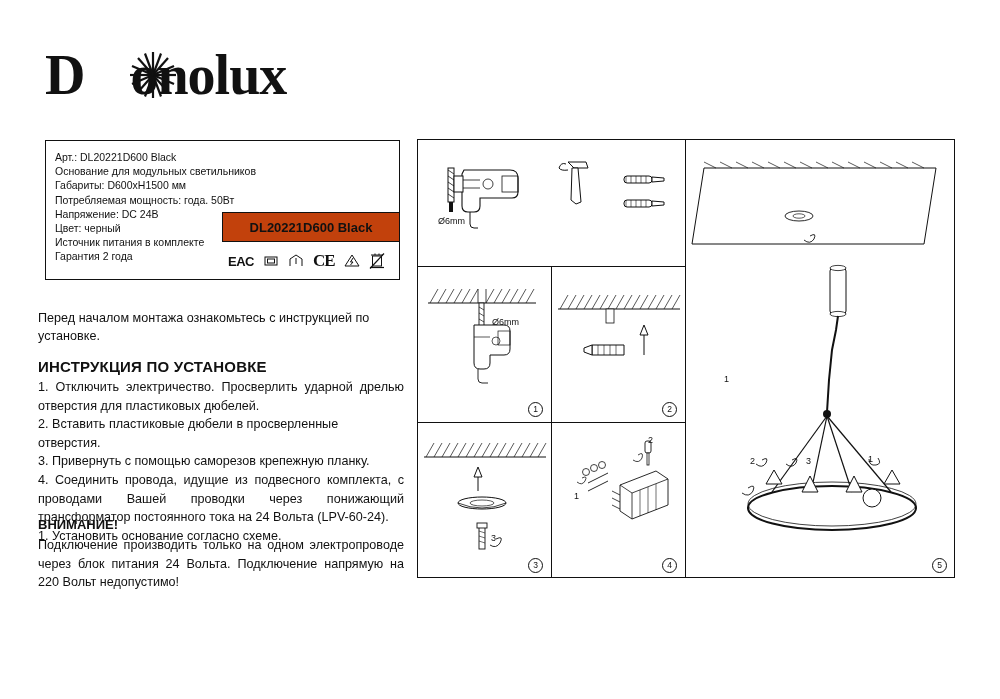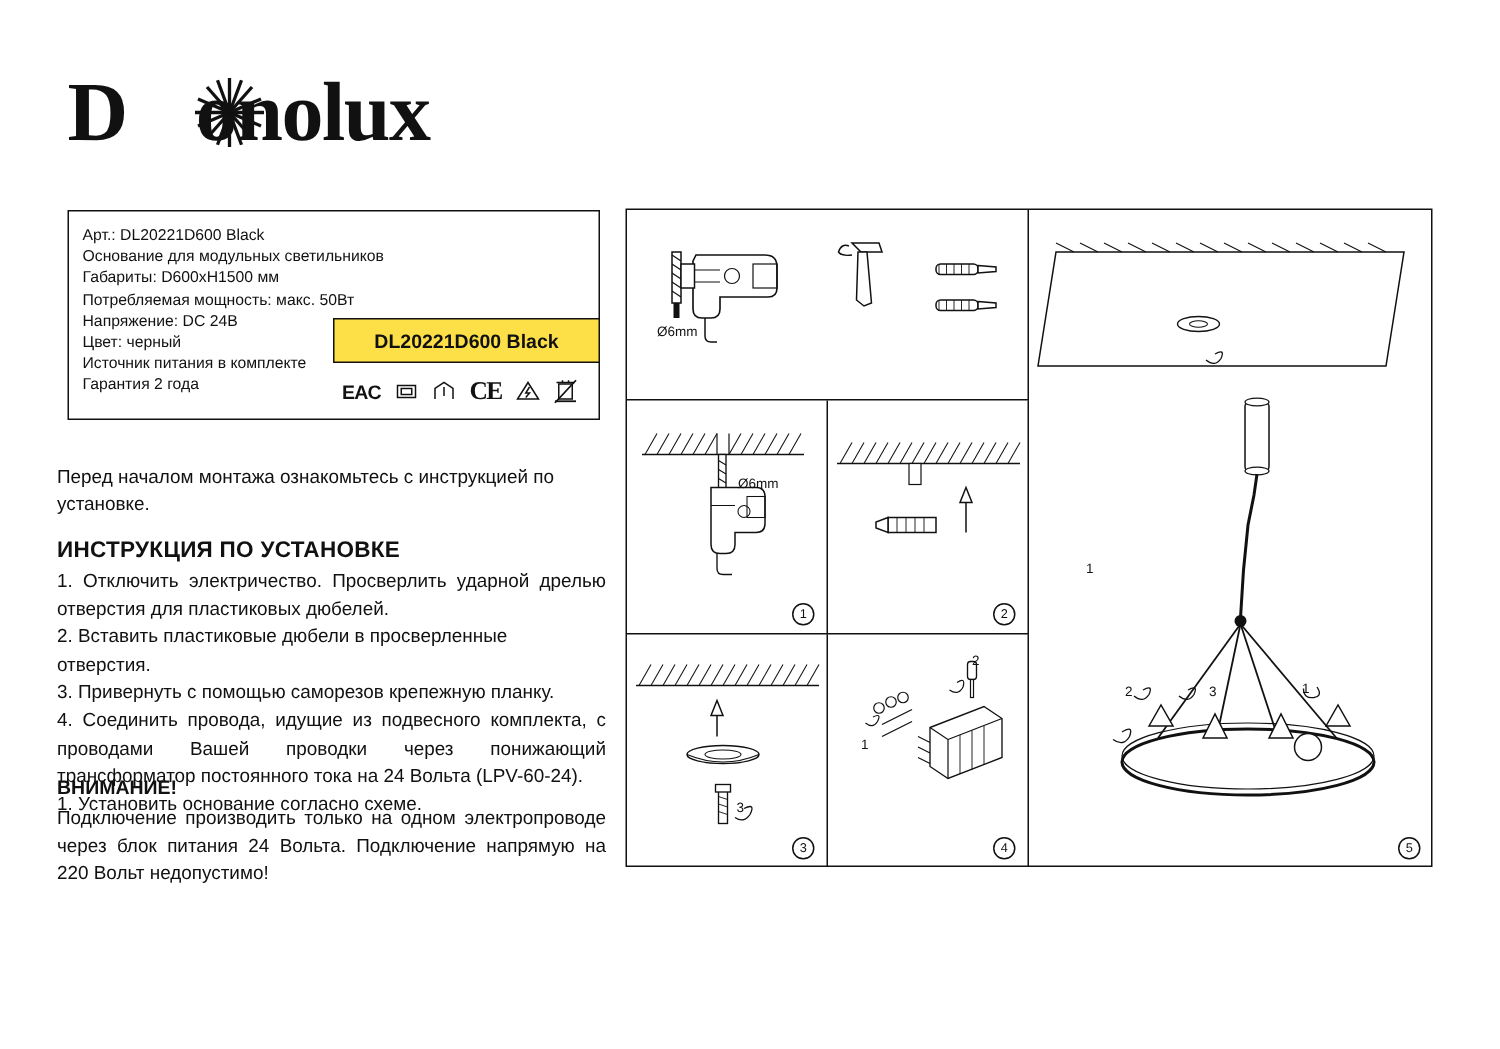--- a/index.html
+++ b/index.html
@@ -34,21 +34,21 @@
     position:absolute;left:45px;top:140px;width:355px;height:140px;
     border:1px solid #111;
     box-sizing:border-box;
   }
   .infobox .lines{
     position:absolute;left:9px;top:9px;
     font-size:10.5px;line-height:14.2px;color:#111;
   }
   .model-badge{
     position:absolute;left:222px;top:212px;width:178px;height:30px;
-    border:1px solid #111;background:#fde047;
+    border:1px solid #111;background:#c2410c;
     box-sizing:border-box;
     display:flex;align-items:center;justify-content:center;
     font-size:13px;font-weight:bold;color:#111;
   }
   .certs{
     position:absolute;left:228px;top:248px;width:165px;height:26px;
     display:flex;align-items:center;gap:9px;
   }
   .cert{height:20px;display:flex;align-items:center;justify-content:center;color:#111;}
   .cert svg{display:block;}
@@ -129,21 +129,21 @@
         </g>
       </svg>
     </div>
   </div>
 
   <div class="infobox">
     <div class="lines">
       <div>Арт.: DL20221D600 Black</div>
       <div>Основание для модульных светильников</div>
       <div>Габариты: D600xH1500 мм</div>
-      <div>Потребляемая мощность: макс. 50Вт</div>
+      <div>Потребляемая мощность: года. 50Вт</div>
       <div>Напряжение: DC 24В</div>
       <div>Цвет: черный</div>
       <div>Источник питания в комплекте</div>
       <div>Гарантия 2 года</div>
     </div>
   </div>
 
   <div class="model-badge">DL20221D600 Black</div>
 
   <div class="certs">

